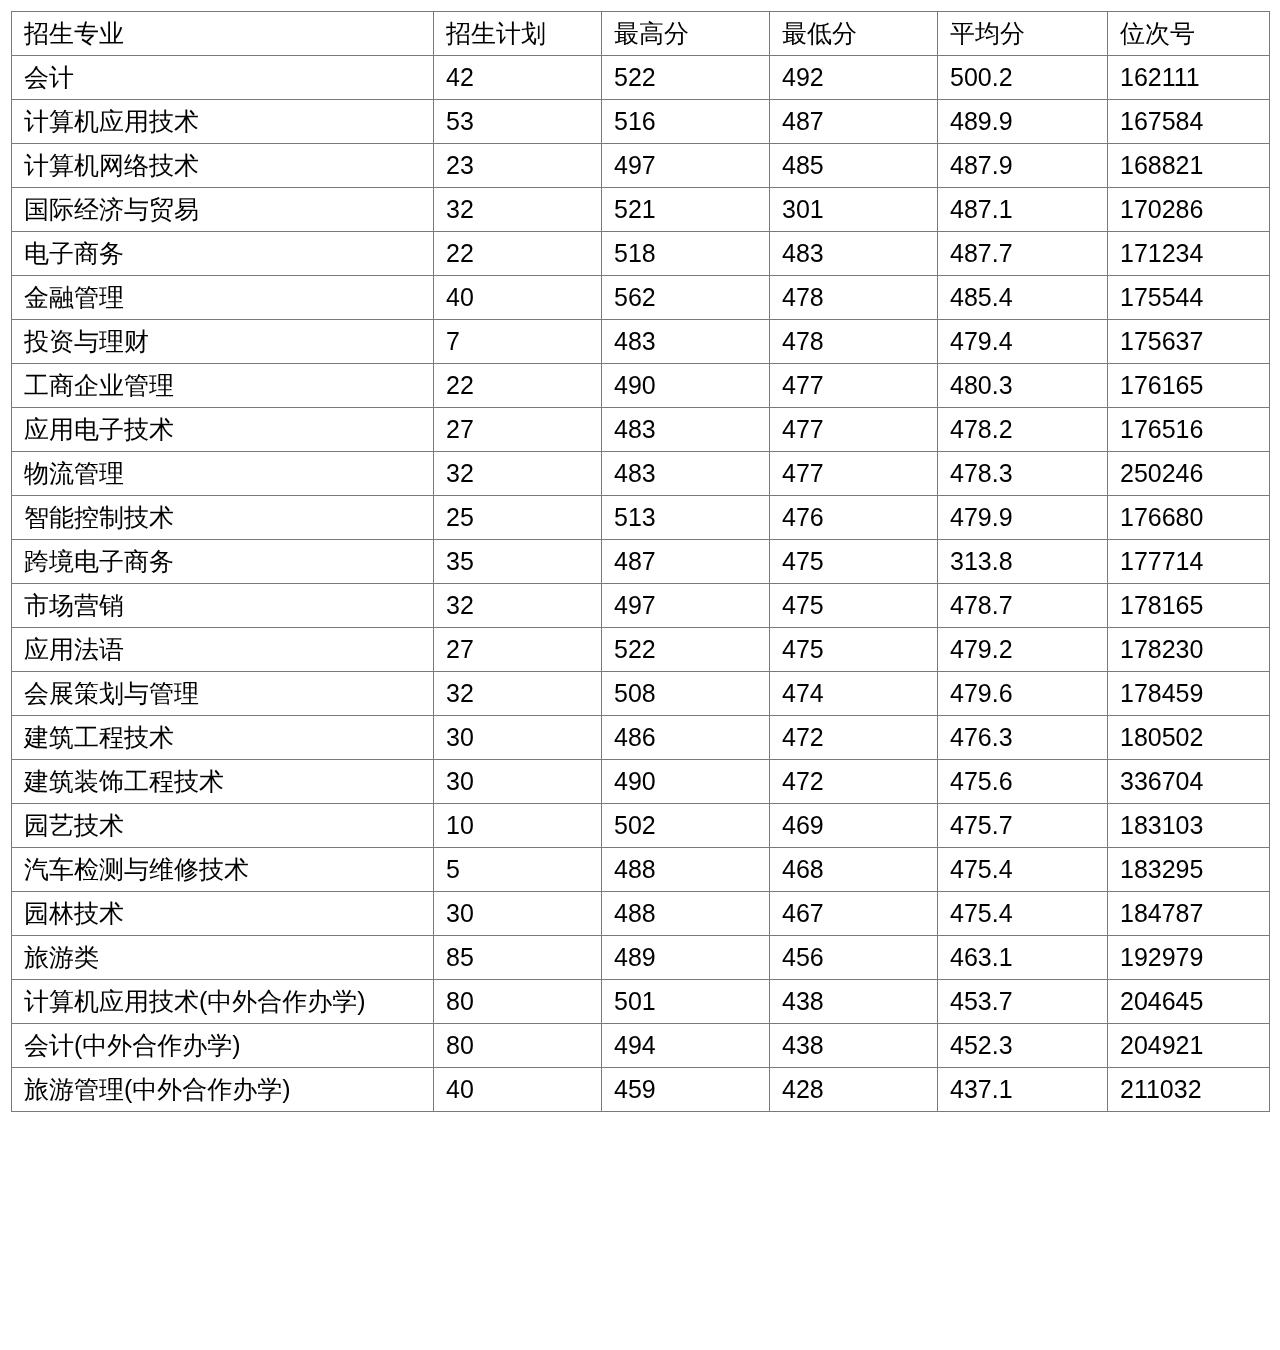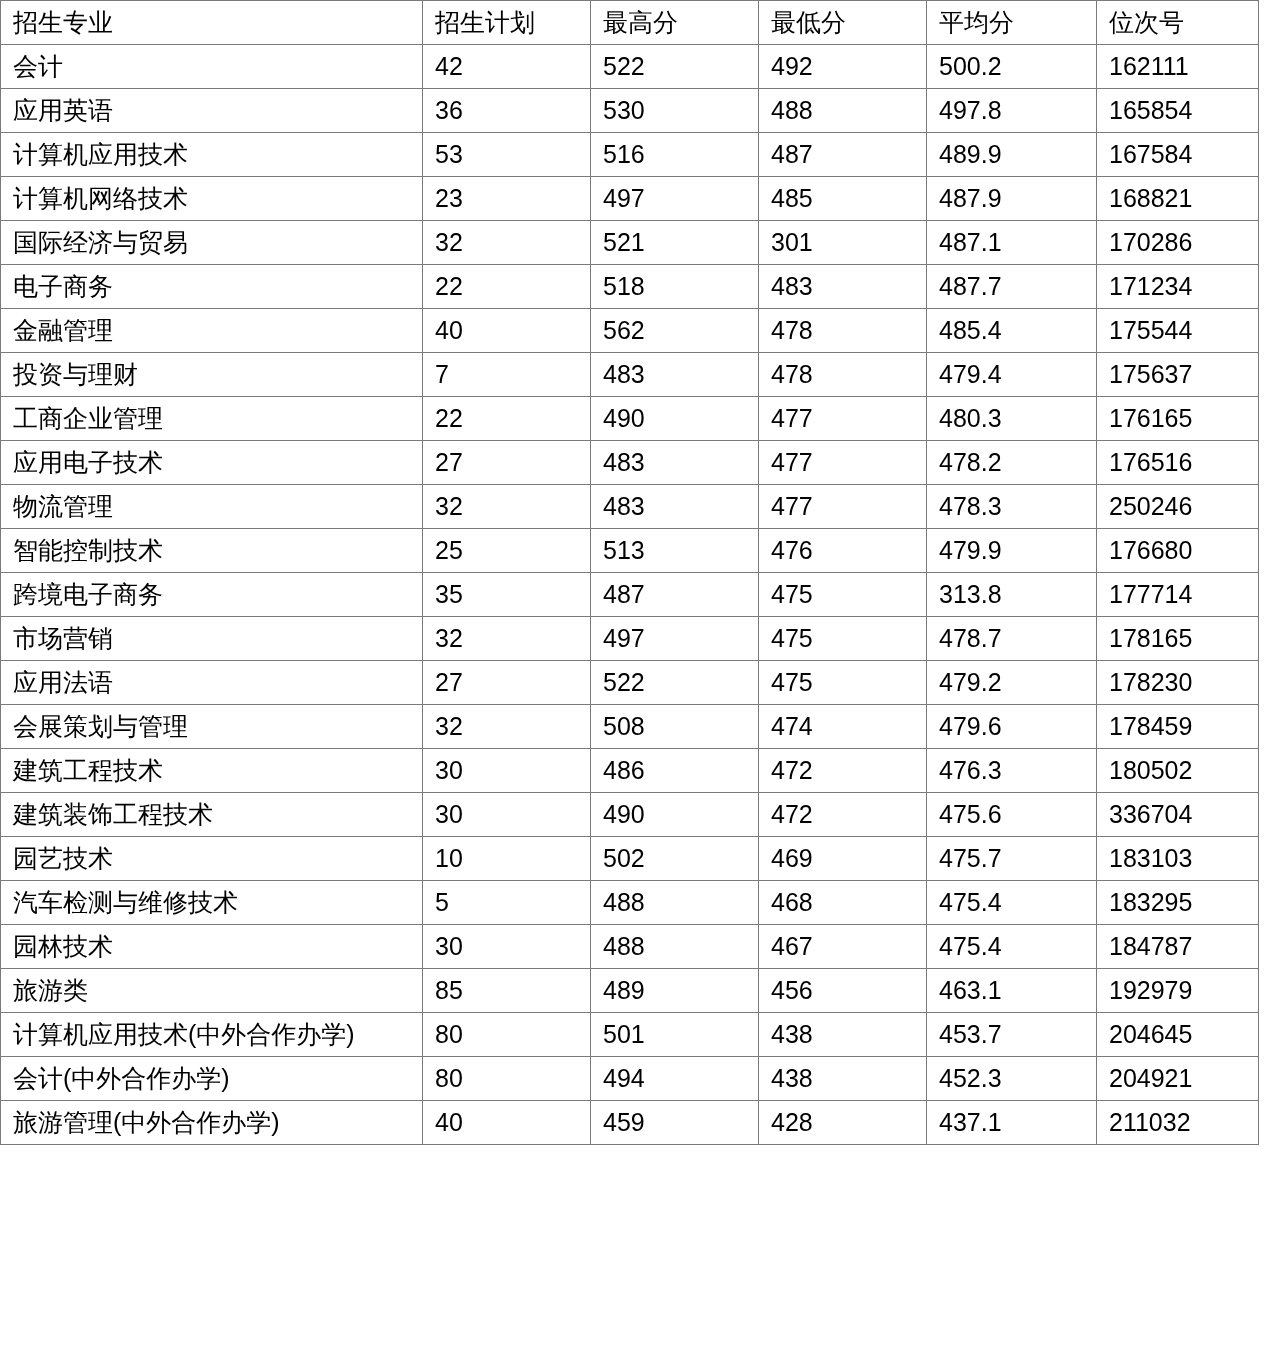--- a/index.html
+++ b/index.html
@@ -12,21 +12,21 @@
     height: 1350px;
     font-family: "Liberation Sans", "DejaVu Sans", sans-serif;
     color: #000000;
   }
   .table-wrap {
     width: 1280px;
   }
   table.score-table {
     border-collapse: collapse;
     width: 1258px;
-    margin: 0;
+    margin: 11px;
     table-layout: fixed;
   }
   table.score-table col.c-major   { width: 422px; }
   table.score-table col.c-plan    { width: 168px; }
   table.score-table col.c-max     { width: 168px; }
   table.score-table col.c-min     { width: 168px; }
   table.score-table col.c-avg     { width: 170px; }
   table.score-table col.c-rank    { width: 162px; }
 
   table.score-table th,
@@ -76,28 +76,20 @@
     <tbody id="table-body">
         <tr>
           <td>会计</td>
           <td class="cell-num">42</td>
           <td class="cell-num">522</td>
           <td class="cell-num">492</td>
           <td class="cell-num">500.2</td>
           <td class="cell-num">162111</td>
         </tr>
         <tr>
-          <td>应用英语</td>
-          <td class="cell-num">36</td>
-          <td class="cell-num">530</td>
-          <td class="cell-num">488</td>
-          <td class="cell-num">497.8</td>
-          <td class="cell-num">165854</td>
-        </tr>
-        <tr>
           <td>计算机应用技术</td>
           <td class="cell-num">53</td>
           <td class="cell-num">516</td>
           <td class="cell-num">487</td>
           <td class="cell-num">489.9</td>
           <td class="cell-num">167584</td>
         </tr>
         <tr>
           <td>计算机网络技术</td>
           <td class="cell-num">23</td>

